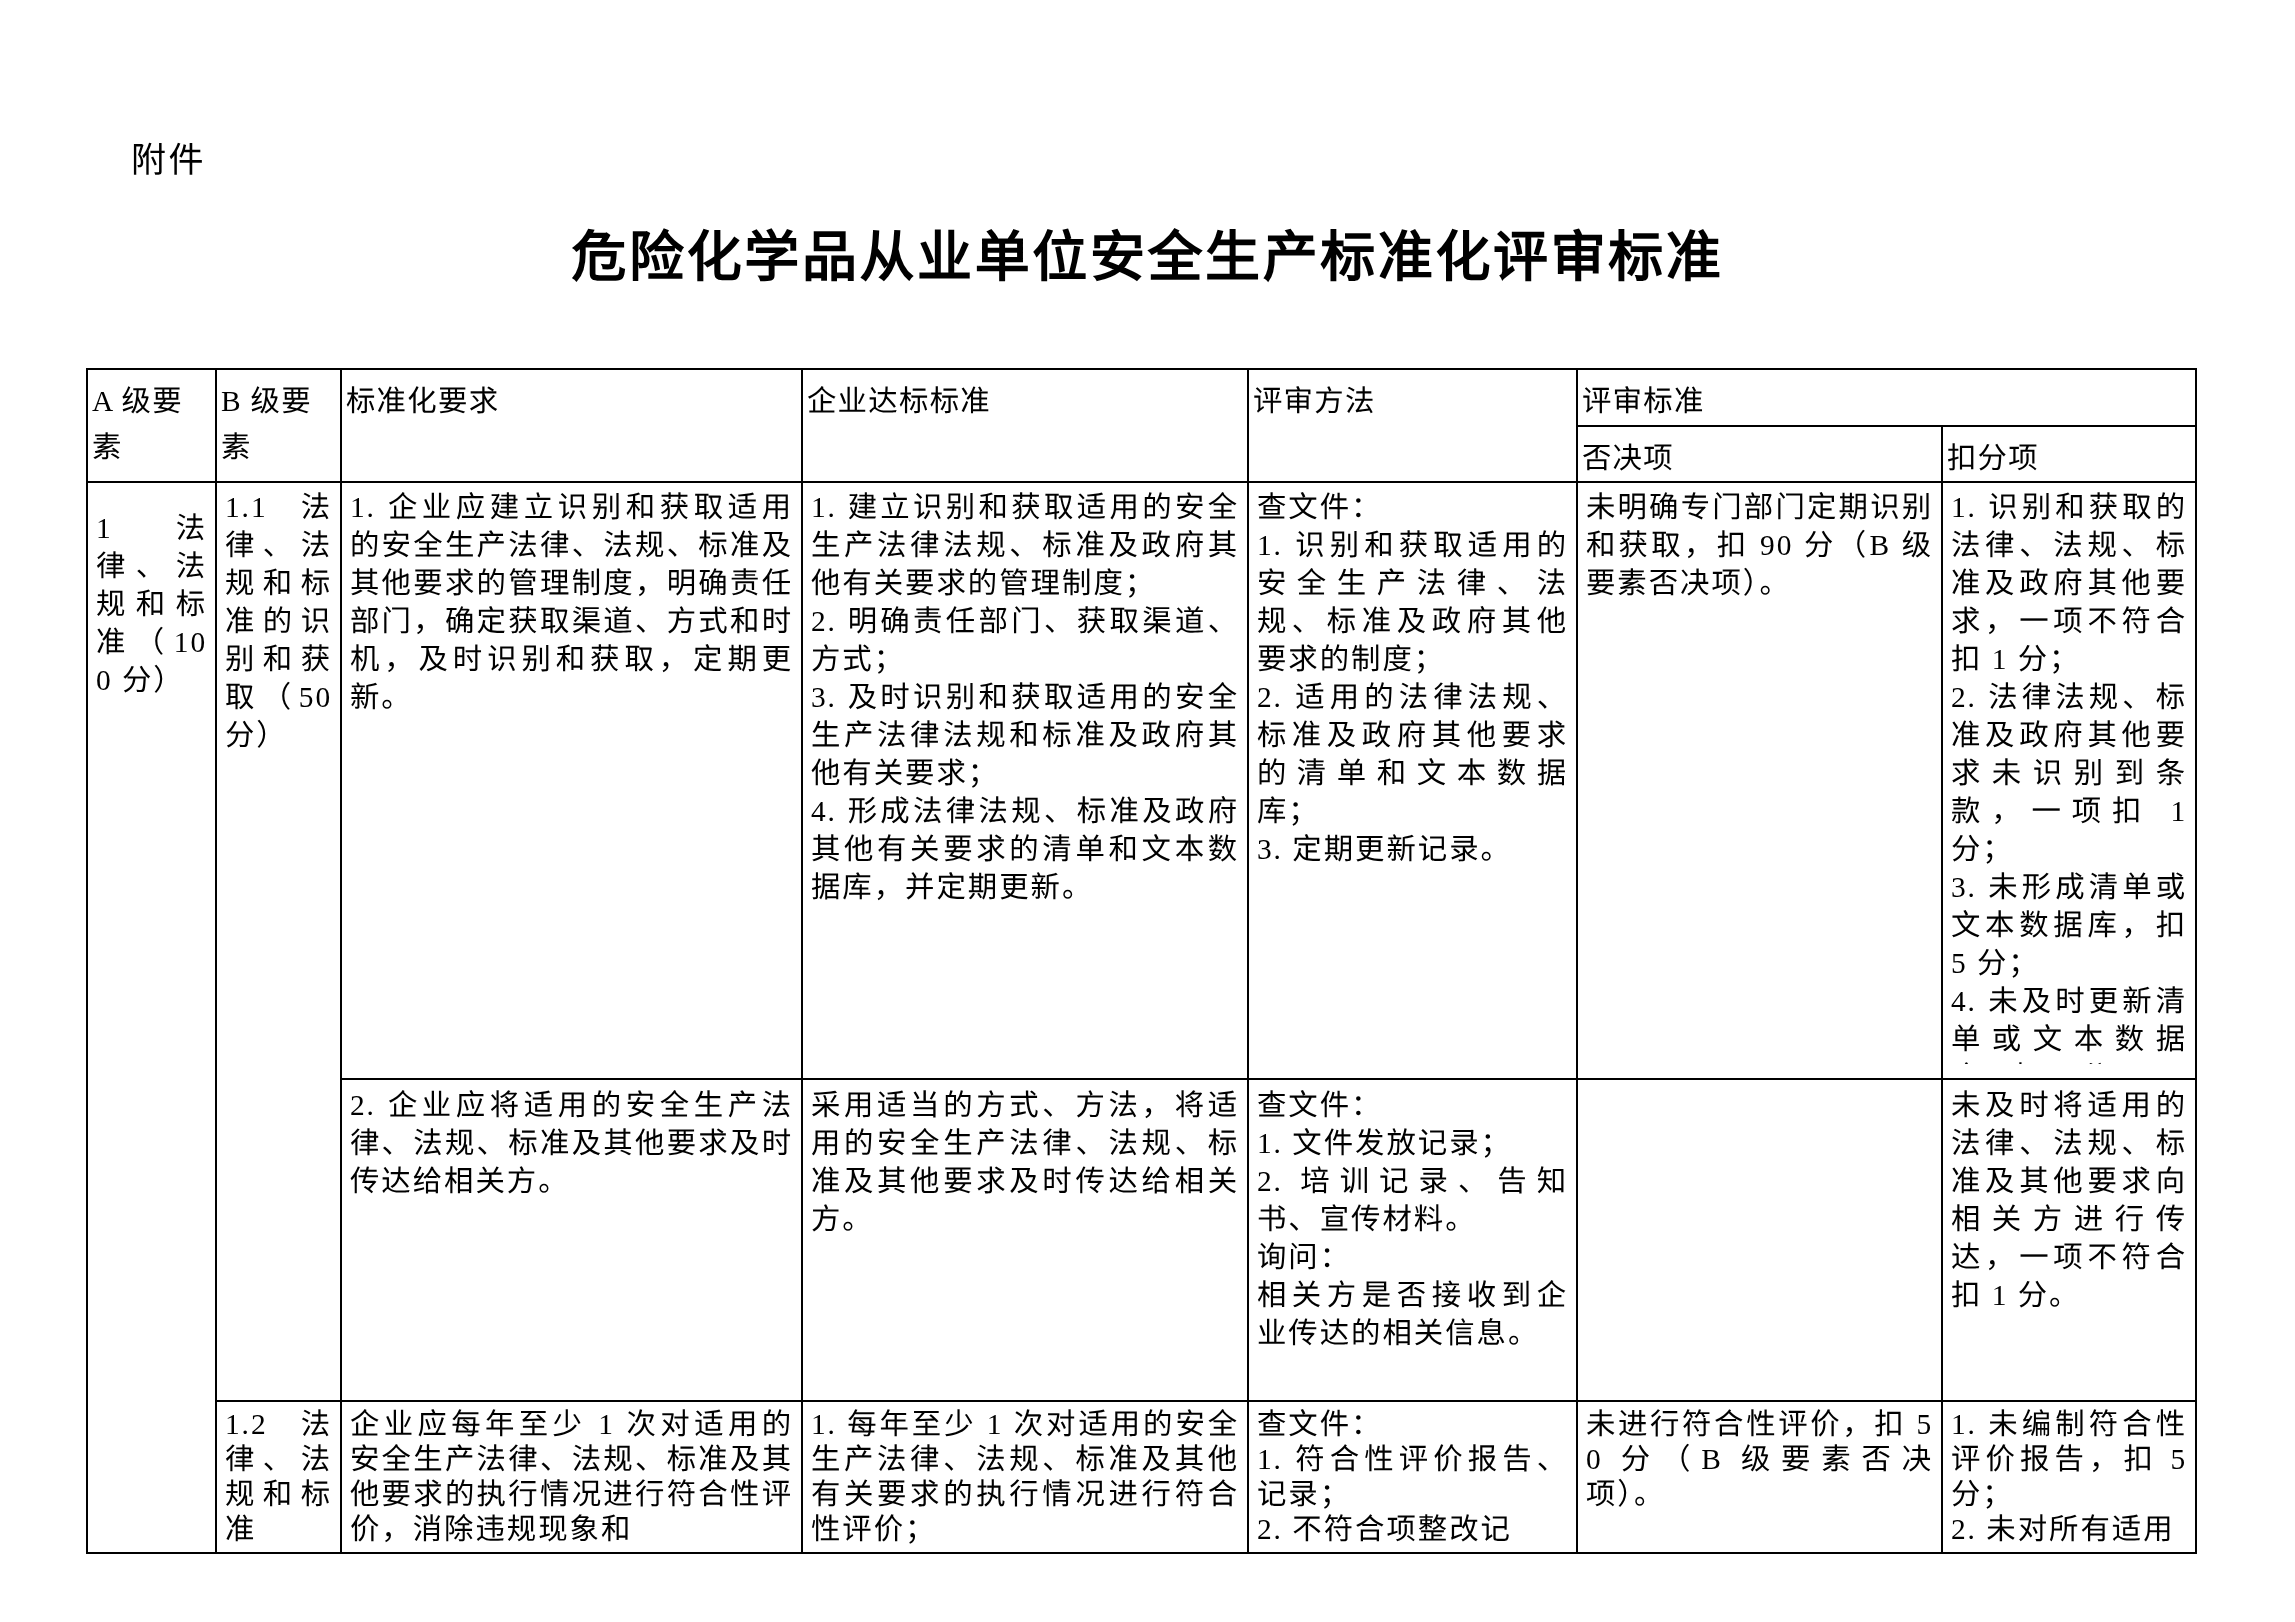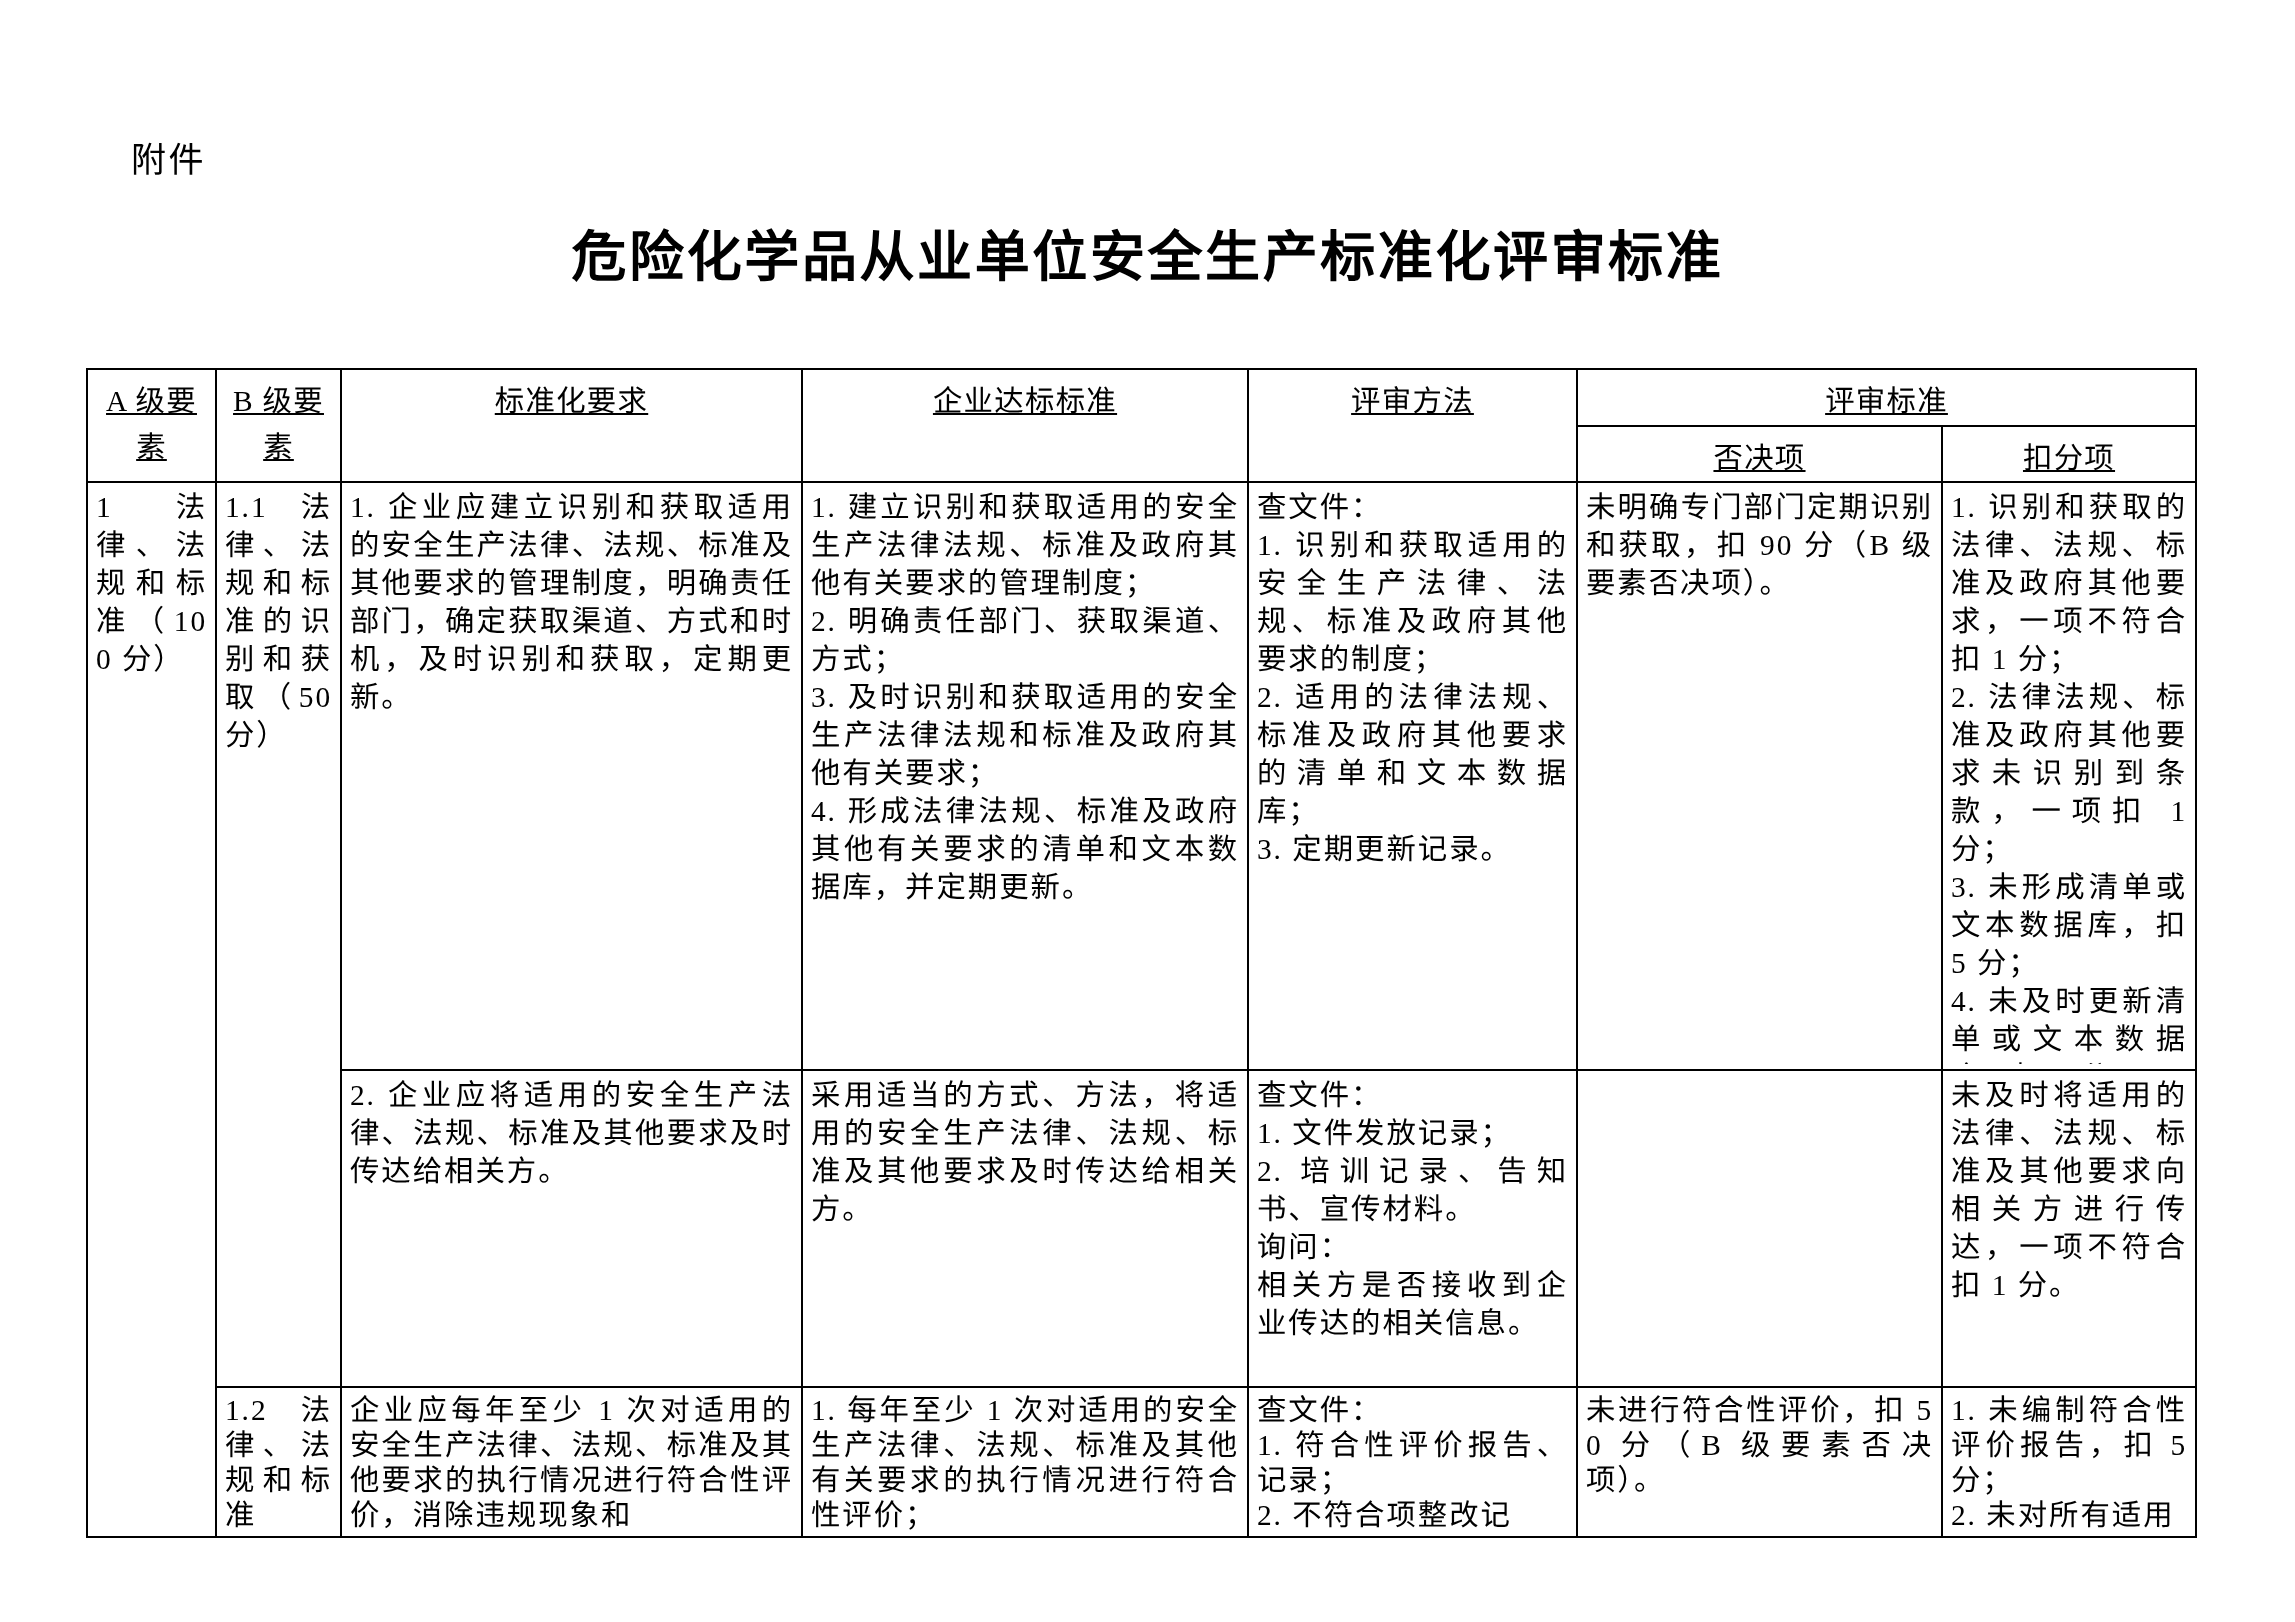--- a/index.html
+++ b/index.html
@@ -18,36 +18,36 @@
   }
   table.review-table{
     position:absolute;left:86px;top:368px;width:2108px;
     table-layout:fixed;border-collapse:collapse;background:#fff;
     border:2.6px solid #000;
   }
   .review-table th,.review-table td{
     border:2px solid #000;vertical-align:top;overflow:hidden;
   }
   .review-table th{
-    font-weight:normal;text-align:center;font-size:29.4px;
-    line-height:46px;padding:7.9px 3.9px 0 3.9px;letter-spacing:1.3px;text-decoration:underline;
+    font-weight:normal;text-align:left;font-size:29.4px;
+    line-height:46px;padding:7.9px 3.9px 0 3.9px;letter-spacing:1.3px;
   }
   .th-review{border-bottom-width:3.3px;}
   .review-table td{padding:5.2px 7.9px;font-size:29.4px;}
   .cc{
     overflow:hidden;text-align:justify;line-height:38px;
     letter-spacing:2px;white-space:pre-wrap;word-break:break-all;
   }
   .bold{font-weight:normal;}
   
   .h-r1{height:576px;}
   .h-r2{height:304px;}
   .h-r3{height:138px;line-height:35px;}
   .h-r12{height:891px;}
-  .h-r123{height:1038px;}
+  .h-r123{height:1038px;margin-top:21px;}
   thead tr.hr1{height:57px;}
   thead tr.hr2{height:51px;}
   tbody tr.r1{height:587px;}
   tbody tr.r2{height:314px;}
   tbody tr.r3{height:147px;}
 </style>
 </head>
 <body>
 
 <div class="attachment">附件</div>

